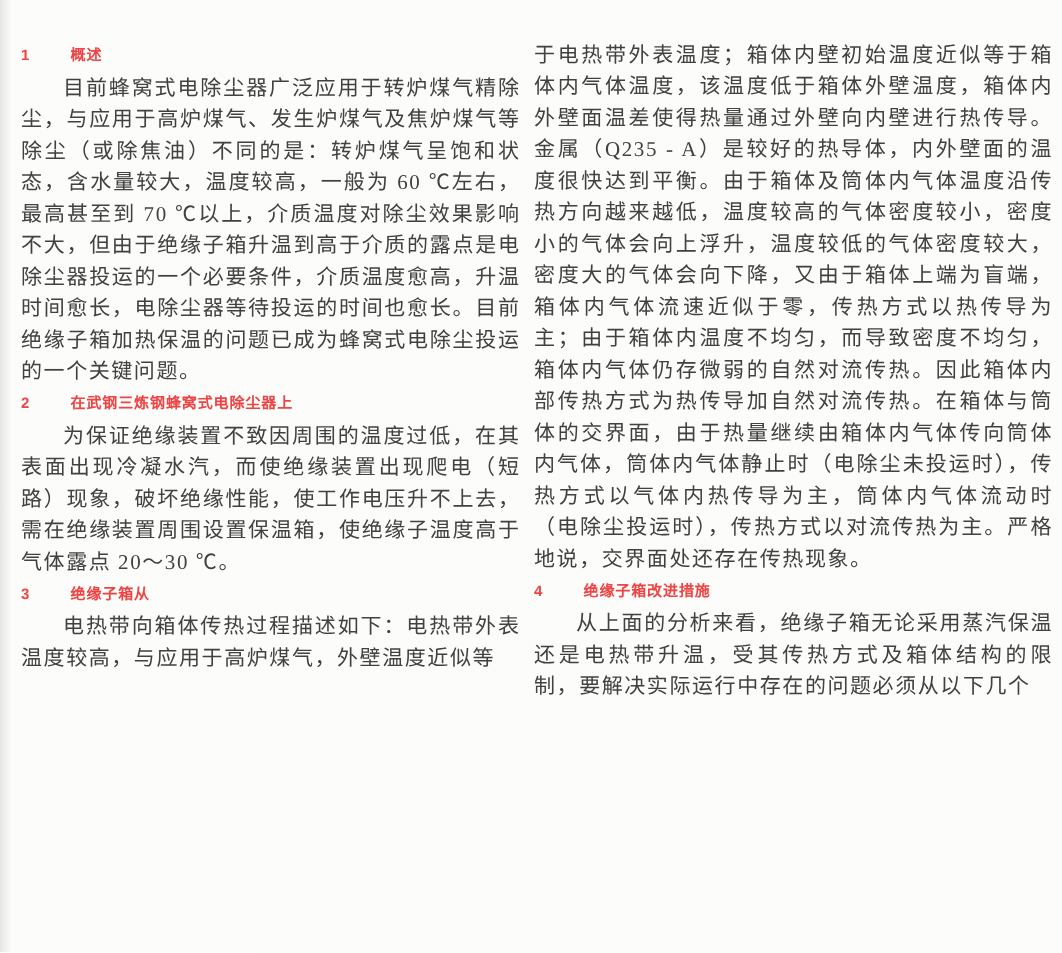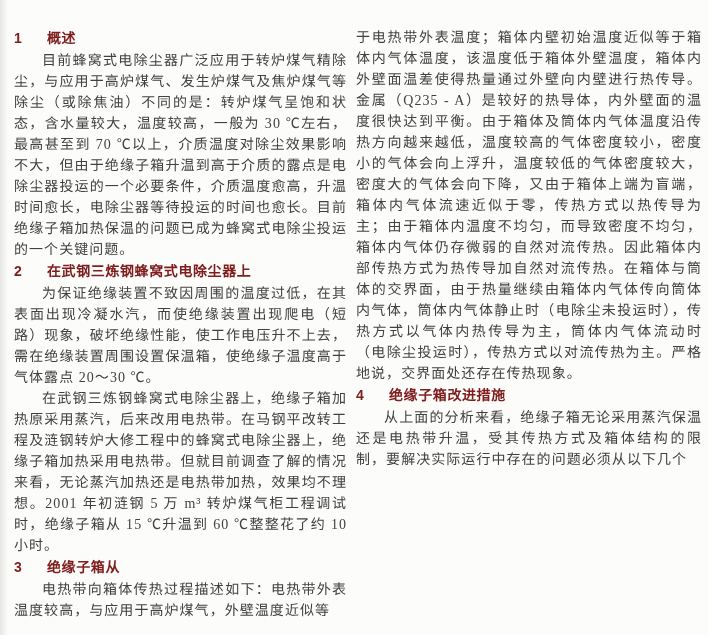--- a/index.html
+++ b/index.html
@@ -29,24 +29,24 @@
     padding: 27px 6px 0 14px;
     gap: 9px;
   }
   .col {
     display: block;
   }
   .col-left  { width: 333px; }
   .col-right { width: 346px; }
 
   .heading {
-    font-size: 14px;
+    font-size: 10px;
     line-height: 22px;
     font-weight: 600;
-    color: #7f1d1d;
+    color: #ef4444;
     letter-spacing: 0.6px;
     white-space: nowrap;
   }
   .heading .num {
     display: inline-block;
     width: 33px;
     font-family: "Liberation Sans", "DejaVu Sans", sans-serif;
     font-weight: 600;
     letter-spacing: 0;
   }
@@ -70,29 +70,28 @@
   <div class="scan-edge"></div>
 
   <div class="columns">
 
     <div class="col col-left">
 
       <div class="heading">
         <span class="num">1</span><span>概述</span>
       </div>
 
-      <p class="para">目前蜂窝式电除尘器广泛应用于转炉煤气精除尘，与应用于高炉煤气、发生炉煤气及焦炉煤气等除尘（或除焦油）不同的是：转炉煤气呈饱和状态，含水量较大，温度较高，一般为 30 ℃左右，最高甚至到 70 ℃以上，介质温度对除尘效果影响不大，但由于绝缘子箱升温到高于介质的露点是电除尘器投运的一个必要条件，介质温度愈高，升温时间愈长，电除尘器等待投运的时间也愈长。目前绝缘子箱加热保温的问题已成为蜂窝式电除尘投运的一个关键问题。</p>
+      <p class="para">目前蜂窝式电除尘器广泛应用于转炉煤气精除尘，与应用于高炉煤气、发生炉煤气及焦炉煤气等除尘（或除焦油）不同的是：转炉煤气呈饱和状态，含水量较大，温度较高，一般为 60 ℃左右，最高甚至到 70 ℃以上，介质温度对除尘效果影响不大，但由于绝缘子箱升温到高于介质的露点是电除尘器投运的一个必要条件，介质温度愈高，升温时间愈长，电除尘器等待投运的时间也愈长。目前绝缘子箱加热保温的问题已成为蜂窝式电除尘投运的一个关键问题。</p>
 
       <div class="heading">
         <span class="num">2</span><span>在武钢三炼钢蜂窝式电除尘器上</span>
       </div>
 
       <p class="para">为保证绝缘装置不致因周围的温度过低，在其表面出现冷凝水汽，而使绝缘装置出现爬电（短路）现象，破坏绝缘性能，使工作电压升不上去，需在绝缘装置周围设置保温箱，使绝缘子温度高于气体露点 20～30 ℃。</p>
 
-      <p class="para">在武钢三炼钢蜂窝式电除尘器上，绝缘子箱加热原采用蒸汽，后来改用电热带。在马钢平改转工程及涟钢转炉大修工程中的蜂窝式电除尘器上，绝缘子箱加热采用电热带。但就目前调查了解的情况来看，无论蒸汽加热还是电热带加热，效果均不理想。2001 年初涟钢 5 万 m³ 转炉煤气柜工程调试时，绝缘子箱从 15 ℃升温到 60 ℃整整花了约 10 小时。</p>
 
       <div class="heading">
         <span class="num">3</span><span>绝缘子箱从</span>
       </div>
 
       <p class="para">电热带向箱体传热过程描述如下：电热带外表温度较高，与应用于高炉煤气，外壁温度近似等</p>
 
     </div>
 
     <div class="col col-right">

